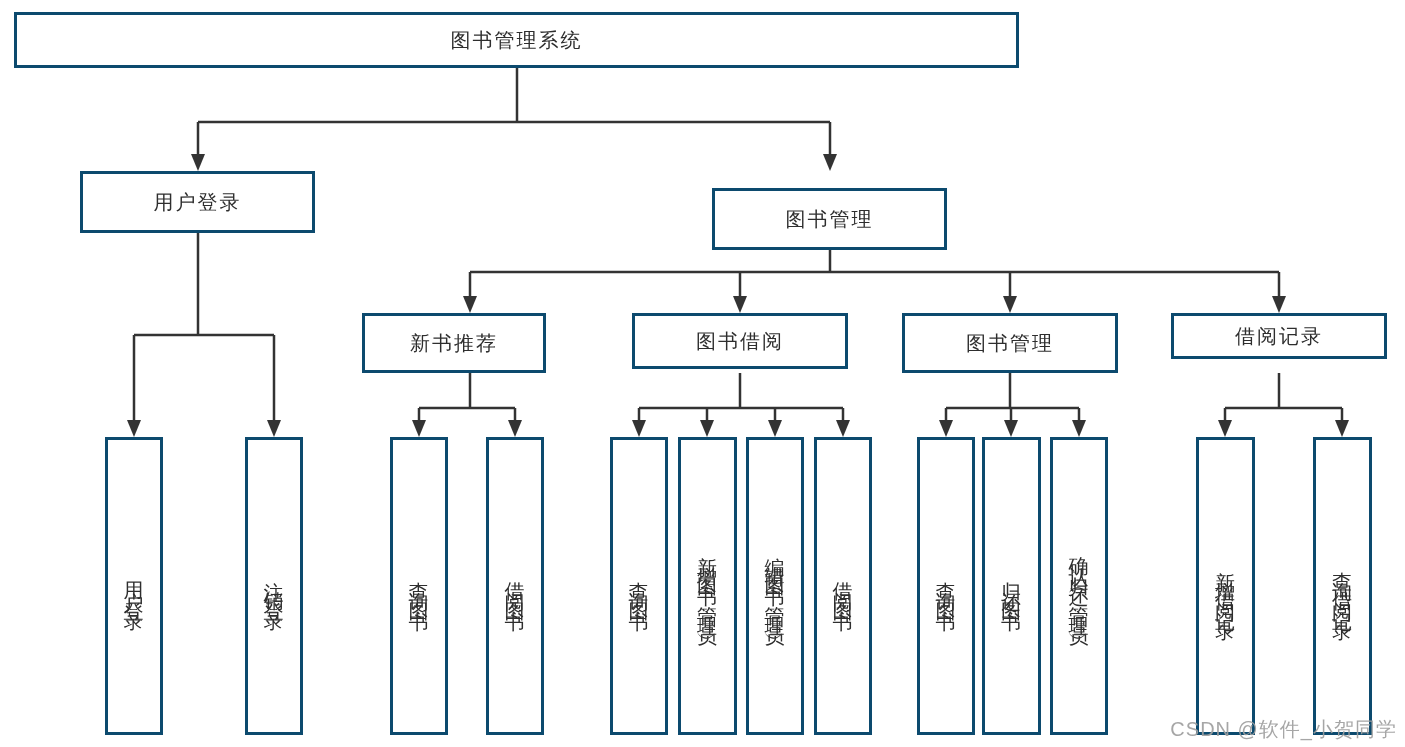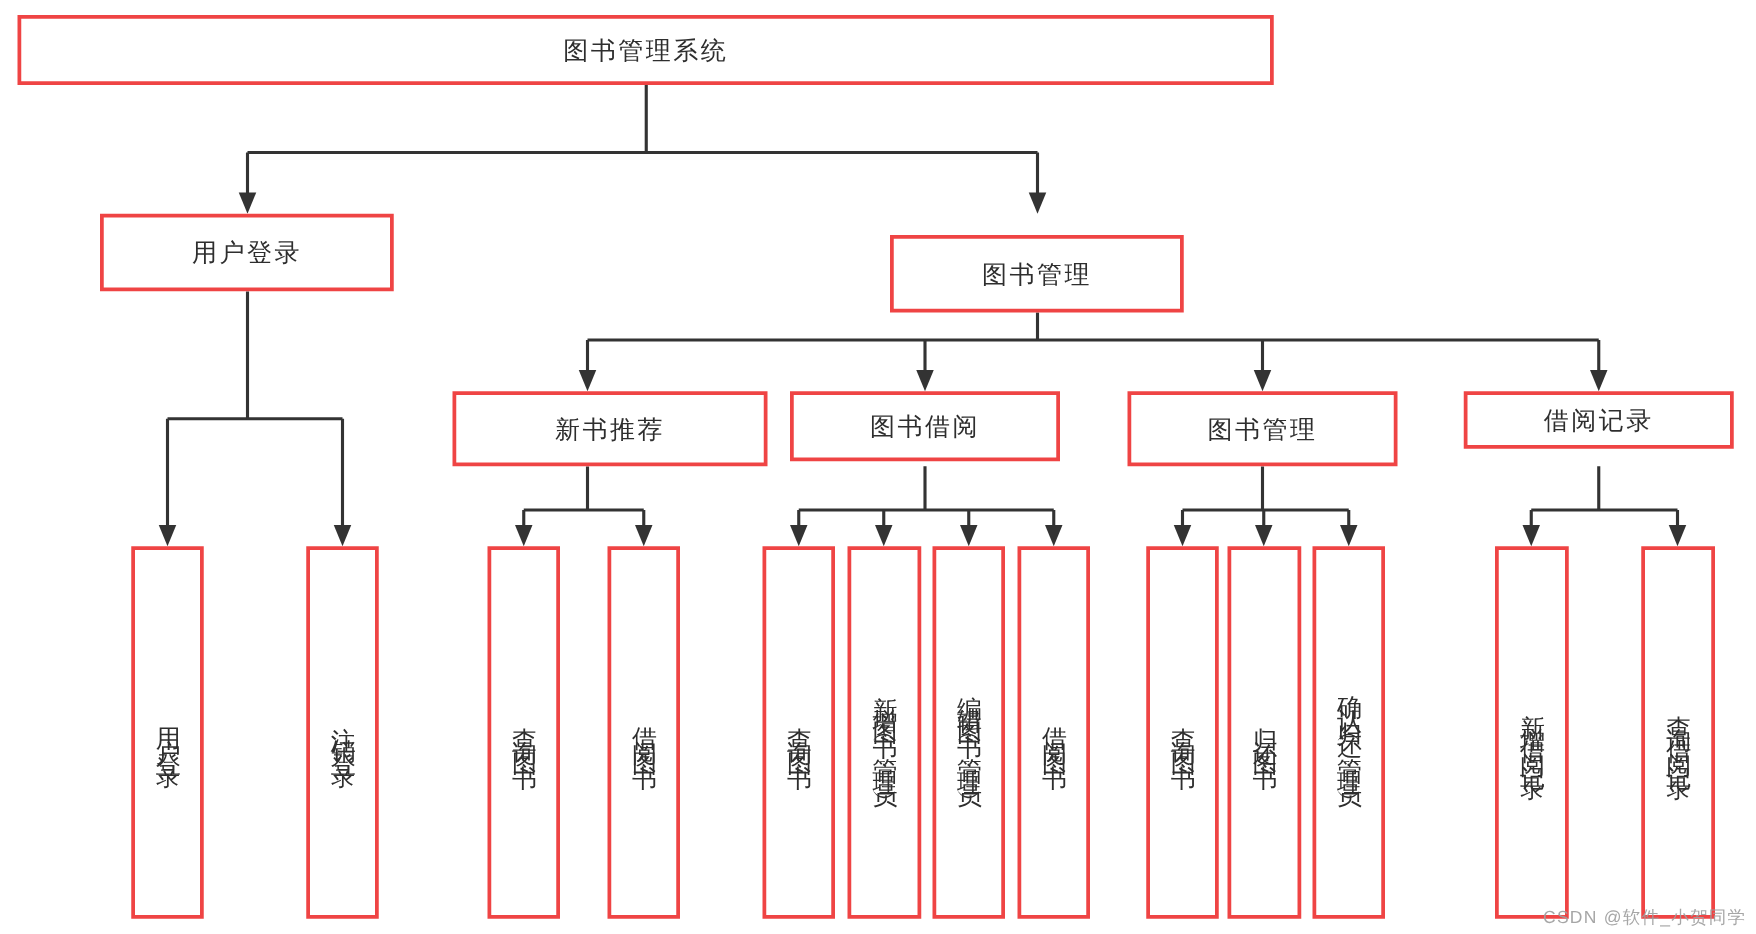--- a/index.html
+++ b/index.html
@@ -17,21 +17,21 @@
   }
   .connectors {
     position: absolute;
     left: 0;
     top: 0;
     z-index: 1;
   }
   .box {
     position: absolute;
     box-sizing: border-box;
-    border: 3px solid #ef4444;
+    border: 3px solid #0c4a6e;
     background: #ffffff;
     display: flex;
     align-items: center;
     justify-content: center;
     color: #2e2e2e;
     z-index: 2;
   }
   .box .hlabel {
     font-size: 20px;
     letter-spacing: 2px;
@@ -42,21 +42,21 @@
     text-orientation: mixed;
     font-size: 20px;
     line-height: 1;
     letter-spacing: 10px;
     white-space: nowrap;
   }
   .watermark {
     position: absolute;
     right: 8px;
     bottom: 4px;
-    font-size: 14px;
+    font-size: 20px;
     color: rgba(158, 158, 158, 0.92);
     letter-spacing: 1px;
     z-index: 3;
     white-space: nowrap;
   }
 </style>
 </head>
 <body>
 
 <div class="canvas">
@@ -125,21 +125,21 @@
     <span class="hlabel">图书管理系统</span>
   </div>
 
   <div class="box" style="left:80px; top:171px; width:235px; height:62px">
     <span class="hlabel">用户登录</span>
   </div>
   <div class="box" style="left:712px; top:188px; width:235px; height:62px">
     <span class="hlabel">图书管理</span>
   </div>
 
-  <div class="box" style="left:362px; top:313px; width:252px; height:60px">
+  <div class="box" style="left:362px; top:313px; width:184px; height:60px">
     <span class="hlabel">新书推荐</span>
   </div>
   <div class="box" style="left:632px; top:313px; width:216px; height:56px">
     <span class="hlabel">图书借阅</span>
   </div>
   <div class="box" style="left:902px; top:313px; width:216px; height:60px">
     <span class="hlabel">图书管理</span>
   </div>
   <div class="box" style="left:1171px; top:313px; width:216px; height:46px">
     <span class="hlabel">借阅记录</span>

